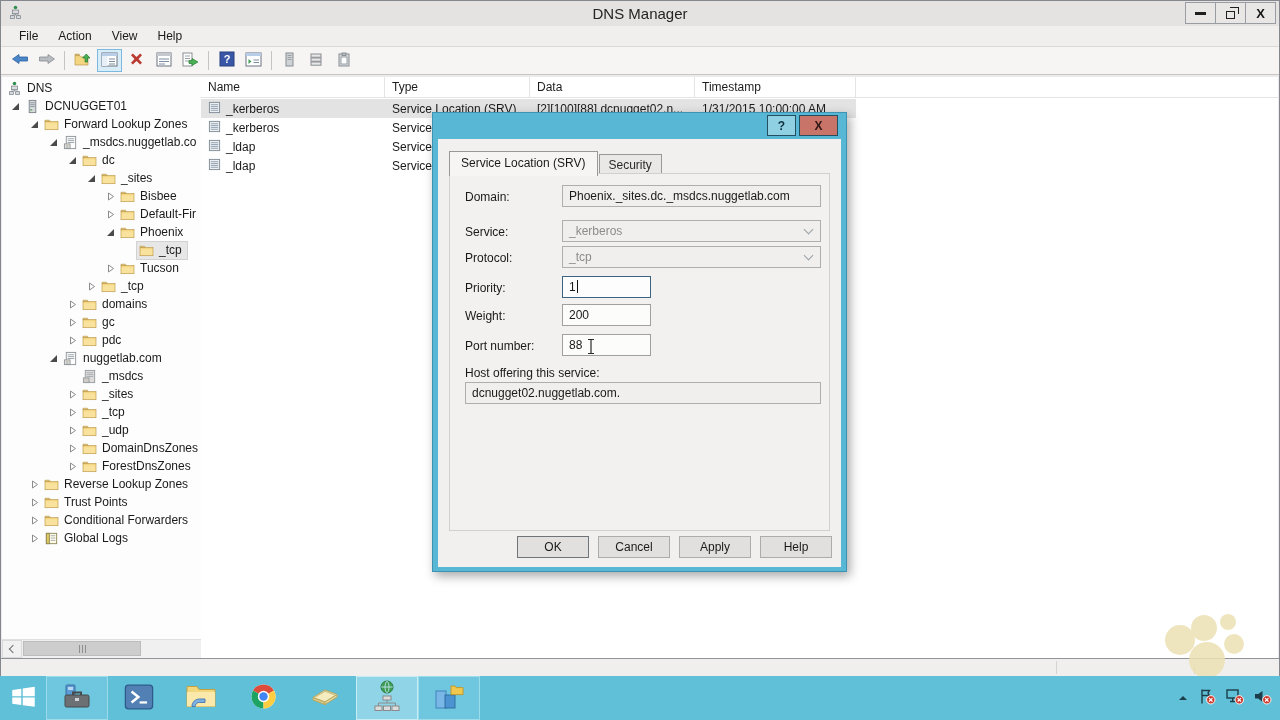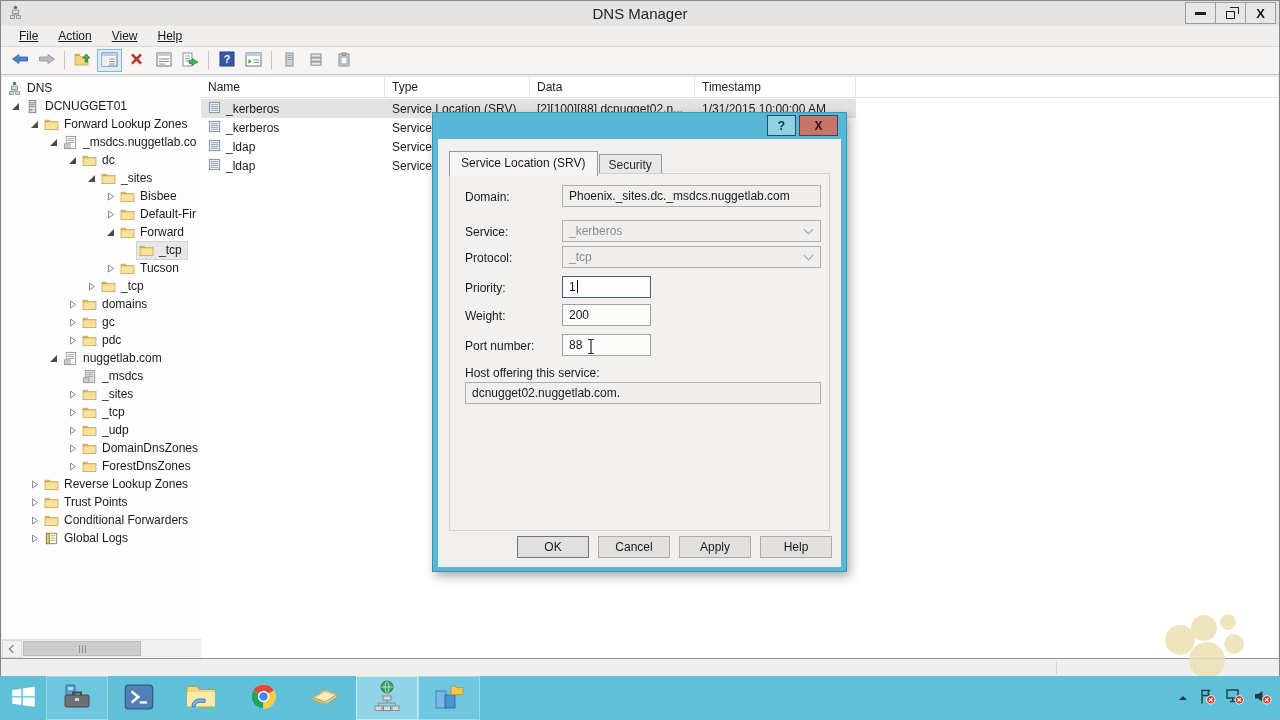--- a/index.html
+++ b/index.html
@@ -13,21 +13,21 @@
   .app-icon { position:absolute; left:7px; top:4px; width:16px; height:16px; }
   .title-text { position:absolute; left:0; right:0; top:0; height:25px; line-height:25px; text-align:center; font-size:15px; color:#242424; }
   .win-controls { position:absolute; right:3px; top:1px; display:flex; }
   .win-btn { width:31px; height:22px; border:1px solid #999da3; background:#e9e7e5; display:flex; align-items:center; justify-content:center; margin-left:-1px; }
   .g-min { width:11px; height:3px; background:#1f1f1f; }
   .g-restore { position:relative; width:9px; height:8px; border:1.5px solid #1f1f1f; margin-top:3px; }
   .g-restore::before { content:""; position:absolute; top:-5px; left:2.5px; width:8px; height:6px; border-top:1.5px solid #1f1f1f; border-right:1.5px solid #1f1f1f; }
   .g-close { font-weight:bold; font-size:13px; color:#161616; line-height:1; }
 
   .menubar { position:absolute; left:0; top:25px; right:0; height:21px; background:#f1efed; border-bottom:1px solid #dbd9d7; display:flex; align-items:center; padding-left:8px; }
-  .menu-item { padding:0 10px;text-decoration:underline; }
+  .menu-item { padding:0 10px; }
 
   .toolbar { position:absolute; left:0; top:46px; right:0; height:28px; background:#f6f5f3; border-bottom:1px solid #c8c6c4; display:flex; align-items:center; padding-left:5px; }
   .tb-btn { width:25px; height:23px; display:flex; align-items:center; justify-content:center; margin:0 1px; border:1px solid transparent; }
   .tb-btn.active { background:#d9edf9; border:1px solid #7cb9de; }
   .tb-sep { width:1px; height:19px; background:#c6c4c2; margin:0 4px; }
 
   
   .tree-panel { position:absolute; left:1px; top:76px; width:232px; height:581px; background:#fdfdfd; border-right:2px solid #8b8f94; overflow:hidden; }
   #tree-rows { position:absolute; left:0; top:2px; right:0; bottom:20px; overflow:hidden; }
   .tree-row { position:absolute; height:18px; display:flex; align-items:center; white-space:nowrap; }
@@ -389,21 +389,21 @@
               </svg>
             </span>
             <span class="label-wrap">
               <span class="tree-icon">
                 <svg width="15" height="13" viewBox="0 0 16 14">
                   <path d="M1 2.4h4.8l1 1.4H1z" fill="#e9c76c" stroke="#bb9a50" stroke-width=".7"></path>
                   <rect x="1" y="3.8" width="14" height="8.8" fill="#f3d67f" stroke="#bb9a50" stroke-width=".7"></rect>
                   <rect x="1.8" y="5.6" width="12.4" height="6.2" fill="#f8e29e"></rect>
                 </svg>
               </span>
-              <span class="tree-label">Forward</span>
+              <span class="tree-label">Phoenix</span>
             </span>
           </div>
           <div class="tree-row" style="top: 162px; left: 121px;">
             <span class="tree-arrow"></span>
             <span class="label-wrap selected">
               <span class="tree-icon">
                 <svg width="15" height="13" viewBox="0 0 16 14">
                   <path d="M1 2.4h4.8l1 1.4H1z" fill="#e9c76c" stroke="#bb9a50" stroke-width=".7"></path>
                   <rect x="1" y="3.8" width="14" height="8.8" fill="#f3d67f" stroke="#bb9a50" stroke-width=".7"></rect>
                   <rect x="1.8" y="5.6" width="12.4" height="6.2" fill="#f8e29e"></rect>

